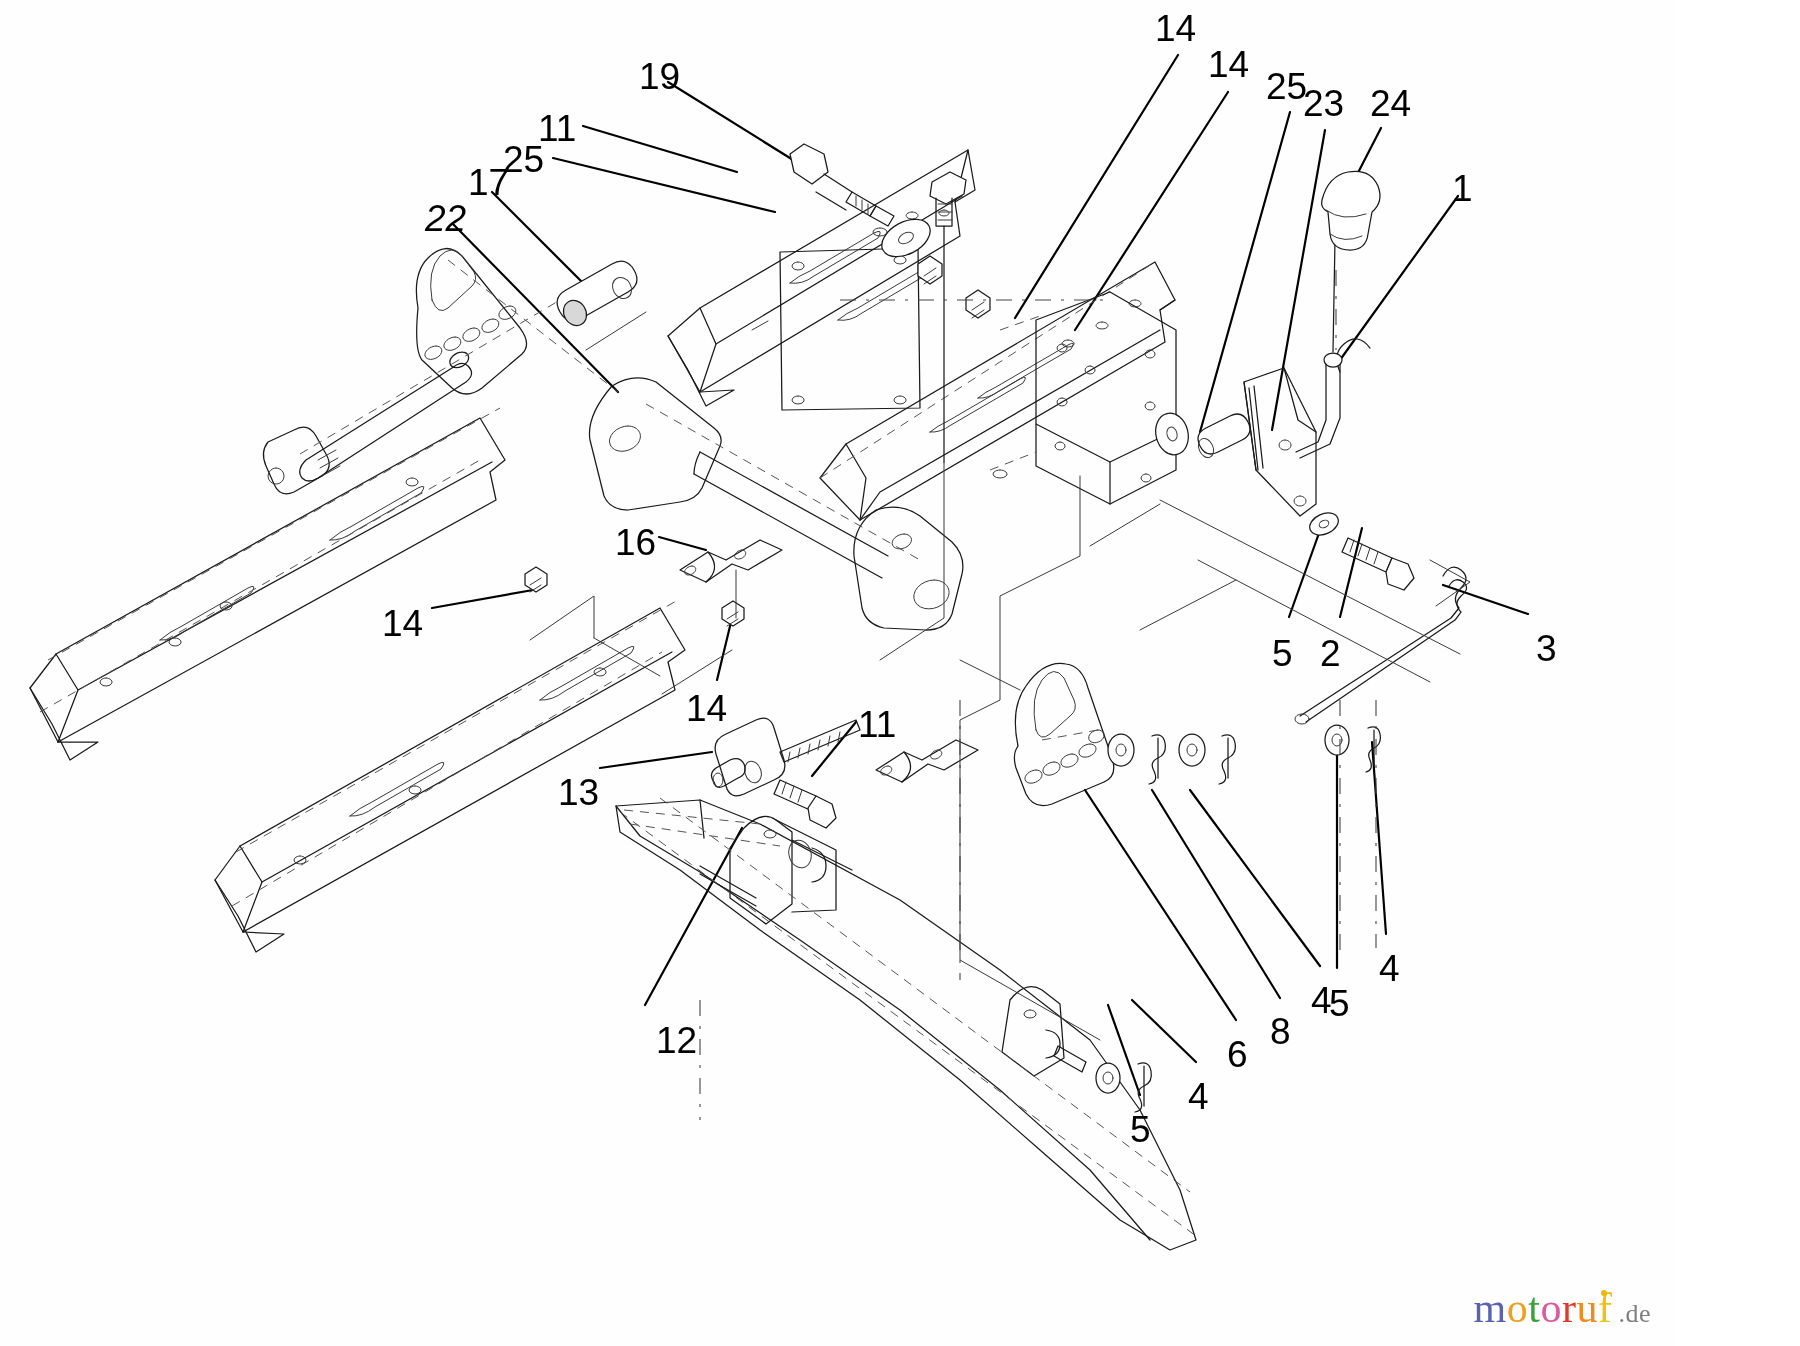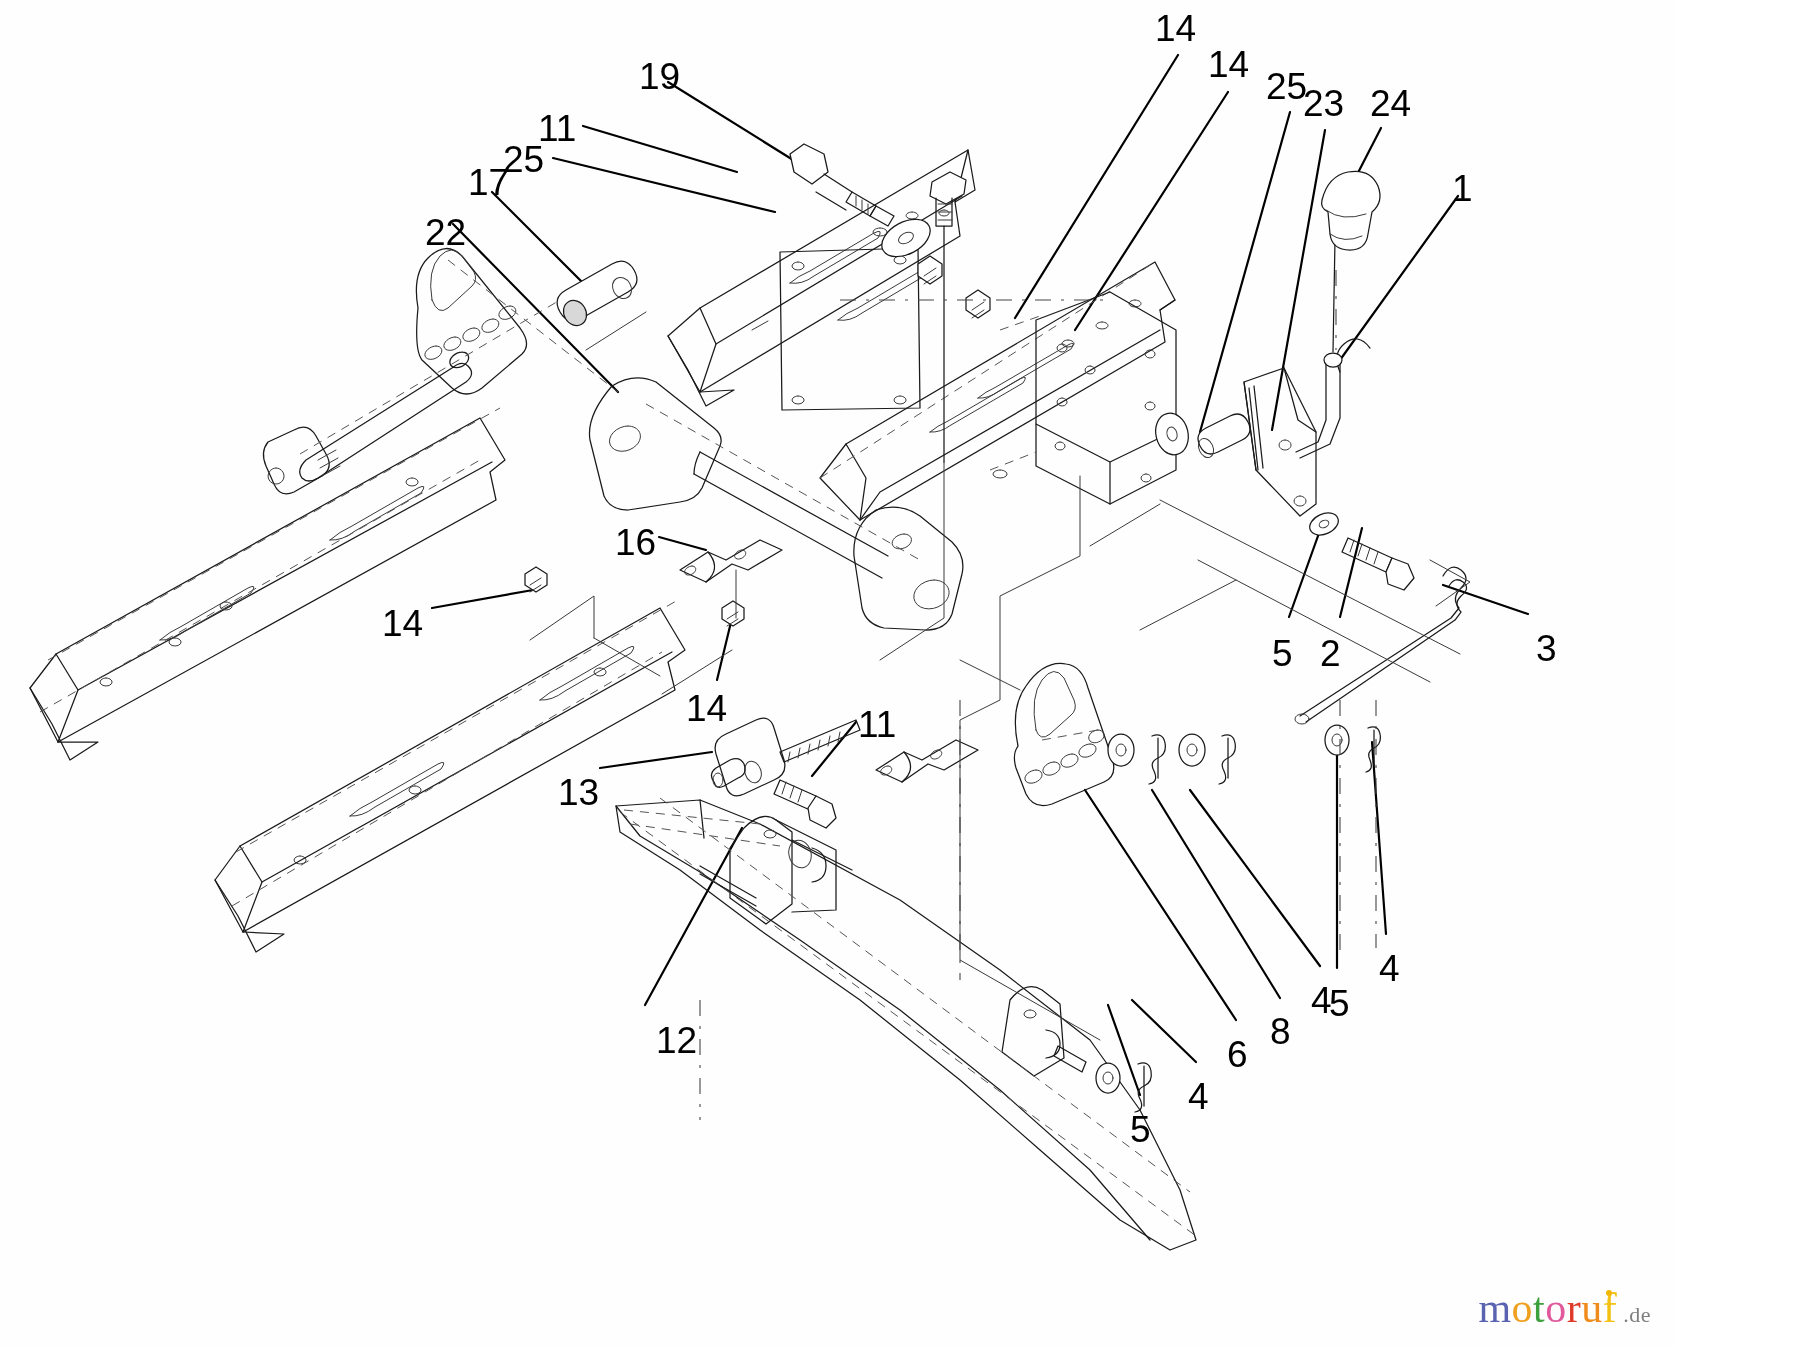--- a/index.html
+++ b/index.html
@@ -21,21 +21,21 @@
     position:absolute;
     right:24px;
     bottom:14px;
     font-family:"Liberation Serif",serif;
     font-size:42px;
     letter-spacing:.5px;
     white-space:nowrap;
     user-select:none;
   }
   #watermark .l{display:inline-block;}
-  #watermark .suffix{font-size:22px;color:#7e7e7e;vertical-align:baseline;}
+  #watermark .suffix{font-size:26px;color:#7e7e7e;vertical-align:baseline;}
   #watermark .dot{
     display:inline-block;width:6px;height:6px;border-radius:50%;
     background:#f2b705;position:relative;top:-26px;left:-11px;
   }
 </style>
 </head>
 <body>
 
 <div id="stage">
 
@@ -403,21 +403,21 @@
 
   <div class="callout" style="left:1155px;top:10px;">14</div>
   <div class="callout" style="left:1208px;top:46px;">14</div>
   <div class="callout" style="left:1266px;top:68px;">25</div>
   <div class="callout" style="left:1303px;top:85px;">23</div>
   <div class="callout" style="left:1370px;top:85px;">24</div>
   <div class="callout" style="left:639px;top:58px;">19</div>
   <div class="callout" style="left:538px;top:110px;">11</div>
   <div class="callout" style="left:503px;top:141px;">25</div>
   <div class="callout" style="left:468px;top:164px;">17</div>
-  <div class="callout" style="left:425px;top:214px;">22</div>
+  <div class="callout" style="left:425px;top:200px;font-style:italic;">22</div>
   <div class="callout" style="left:1452px;top:170px;">1</div>
   <div class="callout" style="left:615px;top:524px;text-align:center;">16</div>
   <div class="callout" style="left:382px;top:605px;">14</div>
   <div class="callout" style="left:686px;top:690px;">14</div>
   <div class="callout" style="left:1272px;top:635px;">5</div>
   <div class="callout" style="left:1320px;top:635px;">2</div>
   <div class="callout" style="left:1536px;top:630px;">3</div>
   <div class="callout" style="left:858px;top:706px;">11</div>
   <div class="callout" style="left:558px;top:774px;text-align:center;">13</div>
   <div class="callout" style="left:624px;top:1022px;margin-left:32px;">12</div>

